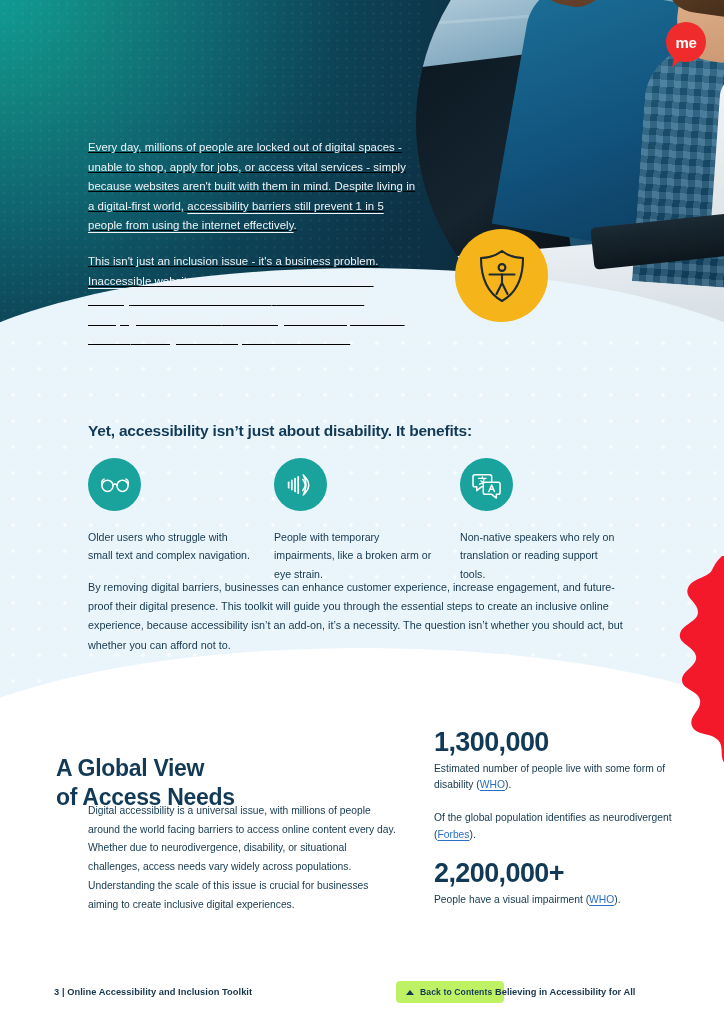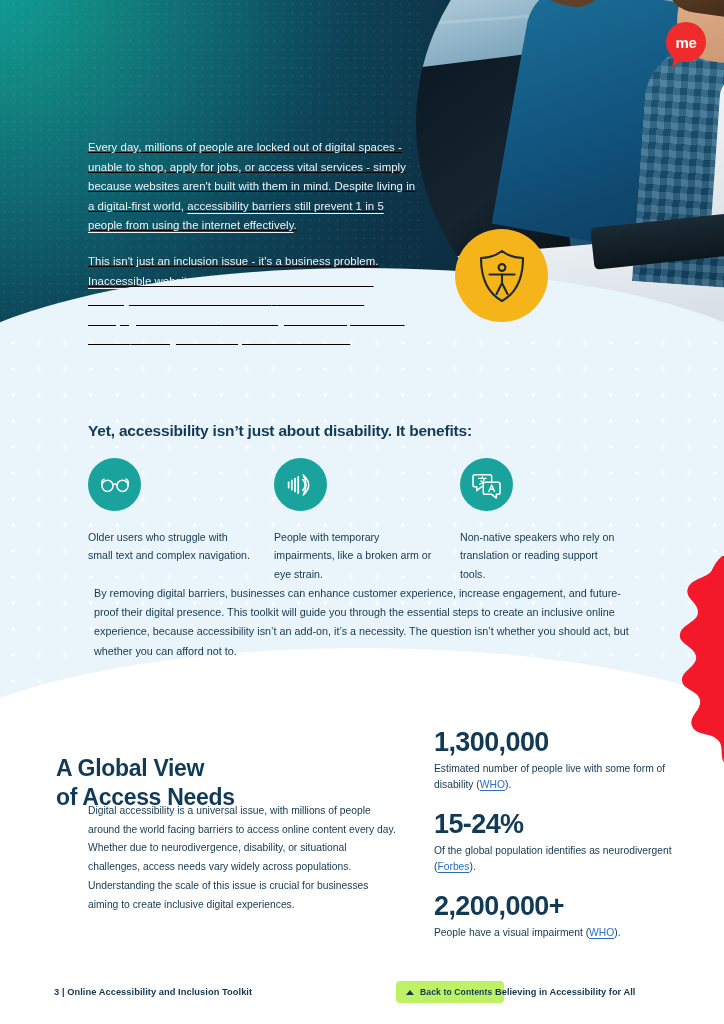--- a/index.html
+++ b/index.html
@@ -136,21 +136,21 @@
   .benefit-cols{display:flex;gap:0;}
   .benefit{width:186px;padding-right:22px;box-sizing:border-box;}
   .benefit-icon{
     width:53px;height:53px;border-radius:50%;background:#19a39c;
     display:flex;align-items:center;justify-content:center;margin-bottom:17px;
   }
   .benefit-text{color:#14384f;font-size:10.6px;line-height:1.74;margin:0;}
 
   .mid-para{
     position:absolute;left:88px;top:578px;width:542px;z-index:4;
-    color:#14384f;font-size:10.8px;line-height:1.78;margin:6px;
+    color:#14384f;font-size:10.8px;line-height:1.78;margin:0;
   }
 
   
   .red-blob{
     position:absolute;left:630px;top:556px;width:180px;height:212px;z-index:5;
   }
 
   
   .bottom{position:absolute;left:0;top:700px;width:724px;height:324px;z-index:3;}
   .gv-title{
@@ -319,21 +319,20 @@
   <h2 class="gv-title">A Global View
 of Access Needs</h2>
   <p class="gv-body">Digital accessibility is a universal issue, with millions of people around the world facing barriers to access online content every day. Whether due to neurodivergence, disability, or situational challenges, access needs vary widely across populations. Understanding the scale of this issue is crucial for businesses aiming to create inclusive digital experiences.</p>
 
   <div class="stats">
     <div class="stat">
       <p class="stat-number">1,300,000</p>
       <p class="stat-desc"><span>Estimated number of people live with some form of disability (</span><a href="#">WHO</a><span>).</span></p>
     </div>
     <div class="stat">
-      <p class="stat-number">15-24%</p>
       <p class="stat-desc"><span>Of the global population identifies as neurodivergent (</span><a href="#">Forbes</a><span>).</span></p>
     </div>
     <div class="stat">
       <p class="stat-number">2,200,000+</p>
       <p class="stat-desc"><span>People have a visual impairment (</span><a href="#">WHO</a><span>).</span></p>
     </div>
   </div>
 
   <footer class="footer">
     <div class="footer-left">

